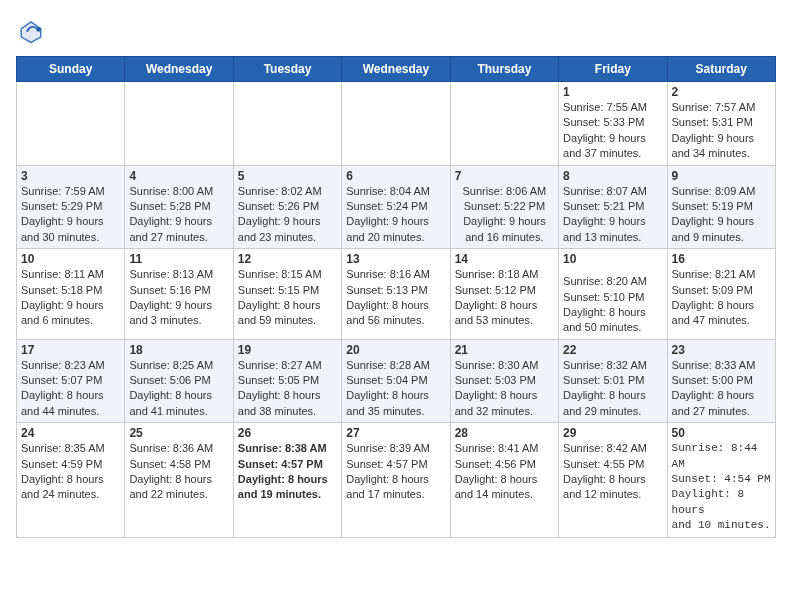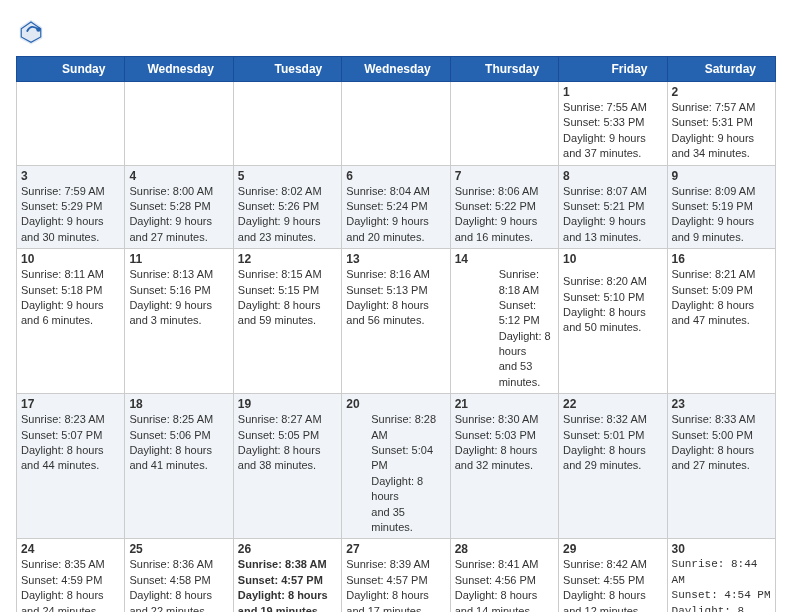--- a/index.html
+++ b/index.html
@@ -57,21 +57,21 @@
       width: 100%;
       border-collapse: collapse;
       table-layout: fixed;
     }
     thead tr th {
       background: #2563b0;
       color: #fff;
       font-size: 12px;
       font-weight: bold;
       padding: 5px 19px;
-      text-align: right;
+      text-align: center;
       border: 1px solid #1a4d99;
     }
     tbody tr td {
       border: 1px solid #ccc;
       vertical-align: top;
       padding: 3px 4px;
       font-size: 10px;
       color: #333;
       height: 80px;
       background: #fff;
@@ -175,21 +175,21 @@
           </td>
           <td>
             <span class="day-num">6</span>
             <div class="day-info" style="white-space: pre-line;">Sunrise: 8:04 AM
 Sunset: 5:24 PM
 Daylight: 9 hours
 and 20 minutes.</div>
           </td>
           <td>
             <span class="day-num">7</span>
-            <div class="day-info" style="white-space: pre-line;">Sunrise: 8:06 AM
+            <div class="day-info" style="white-space: pre-line; text-align: center;">Sunrise: 8:06 AM
 Sunset: 5:22 PM
 Daylight: 9 hours
 and 16 minutes.</div>
           </td>
           <td>
             <span class="day-num">8</span>
             <div class="day-info" style="white-space: pre-line;">Sunrise: 8:07 AM
 Sunset: 5:21 PM
 Daylight: 9 hours
 and 13 minutes.</div>
@@ -226,21 +226,21 @@
           </td>
           <td>
             <span class="day-num">13</span>
             <div class="day-info" style="white-space: pre-line;">Sunrise: 8:16 AM
 Sunset: 5:13 PM
 Daylight: 8 hours
 and 56 minutes.</div>
           </td>
           <td>
             <span class="day-num">14</span>
-            <div class="day-info" style="white-space: pre-line; margin-left: 44px;">Sunrise: 8:18 AM
+            <div class="day-info" style="white-space: pre-line;">Sunrise: 8:18 AM
 Sunset: 5:12 PM
 Daylight: 8 hours
 and 53 minutes.</div>
           </td>
           <td>
             <span class="day-num">10</span>
             <div class="day-info" style="white-space: pre-line; margin-top: 8px;">Sunrise: 8:20 AM
 Sunset: 5:10 PM
 Daylight: 8 hours
 and 50 minutes.</div>
@@ -270,21 +270,21 @@
           </td>
           <td>
             <span class="day-num">19</span>
             <div class="day-info" style="white-space: pre-line;">Sunrise: 8:27 AM
 Sunset: 5:05 PM
 Daylight: 8 hours
 and 38 minutes.</div>
           </td>
           <td>
             <span class="day-num">20</span>
-            <div class="day-info" style="white-space: pre-line; margin-left: 25px;">Sunrise: 8:28 AM
+            <div class="day-info" style="white-space: pre-line;">Sunrise: 8:28 AM
 Sunset: 5:04 PM
 Daylight: 8 hours
 and 35 minutes.</div>
           </td>
           <td>
             <span class="day-num">21</span>
             <div class="day-info" style="white-space: pre-line;">Sunrise: 8:30 AM
 Sunset: 5:03 PM
 Daylight: 8 hours
 and 32 minutes.</div>
@@ -341,21 +341,21 @@
 and 14 minutes.</div>
           </td>
           <td>
             <span class="day-num">29</span>
             <div class="day-info" style="white-space: pre-line;">Sunrise: 8:42 AM
 Sunset: 4:55 PM
 Daylight: 8 hours
 and 12 minutes.</div>
           </td>
           <td>
-            <span class="day-num">30</span>
+            <span class="day-num">50</span>
             <div class="day-info" style="white-space: pre-line; font-family: Liberation Mono, monospace;">Sunrise: 8:44 AM
 Sunset: 4:54 PM
 Daylight: 8 hours
 and 10 minutes.</div>
           </td>
         </tr>
       </tbody>
   </table>
 </div>
 

